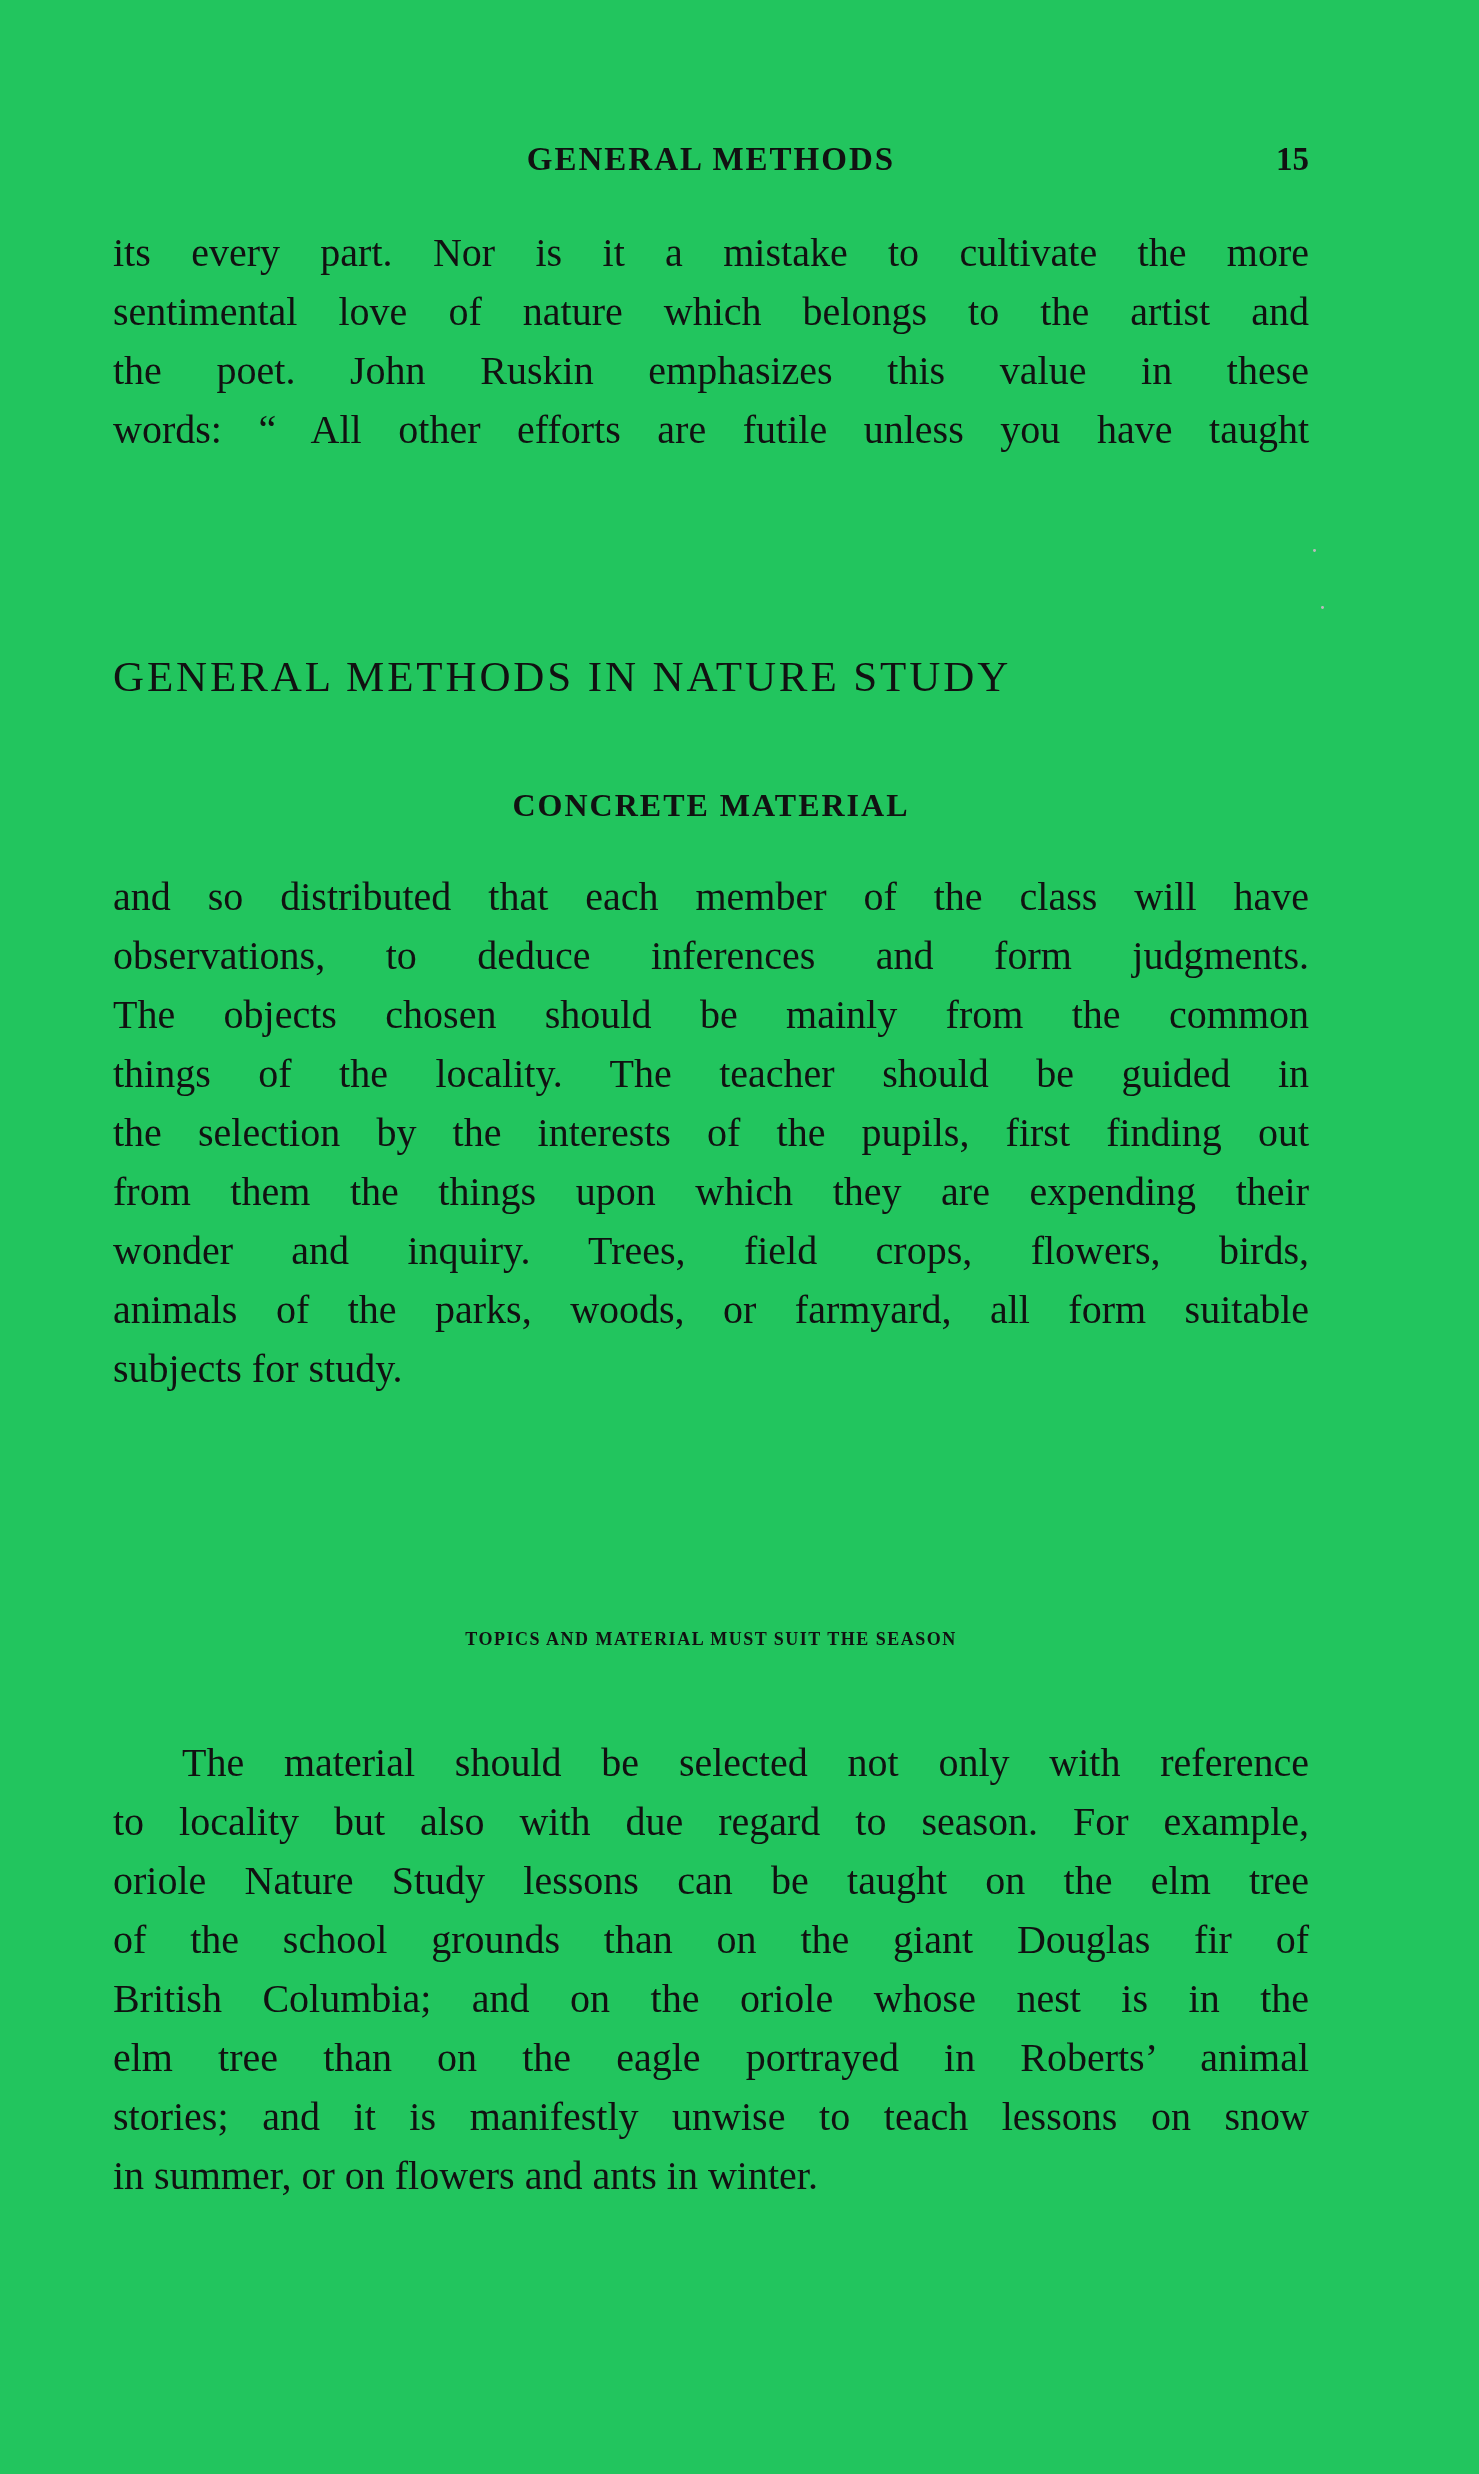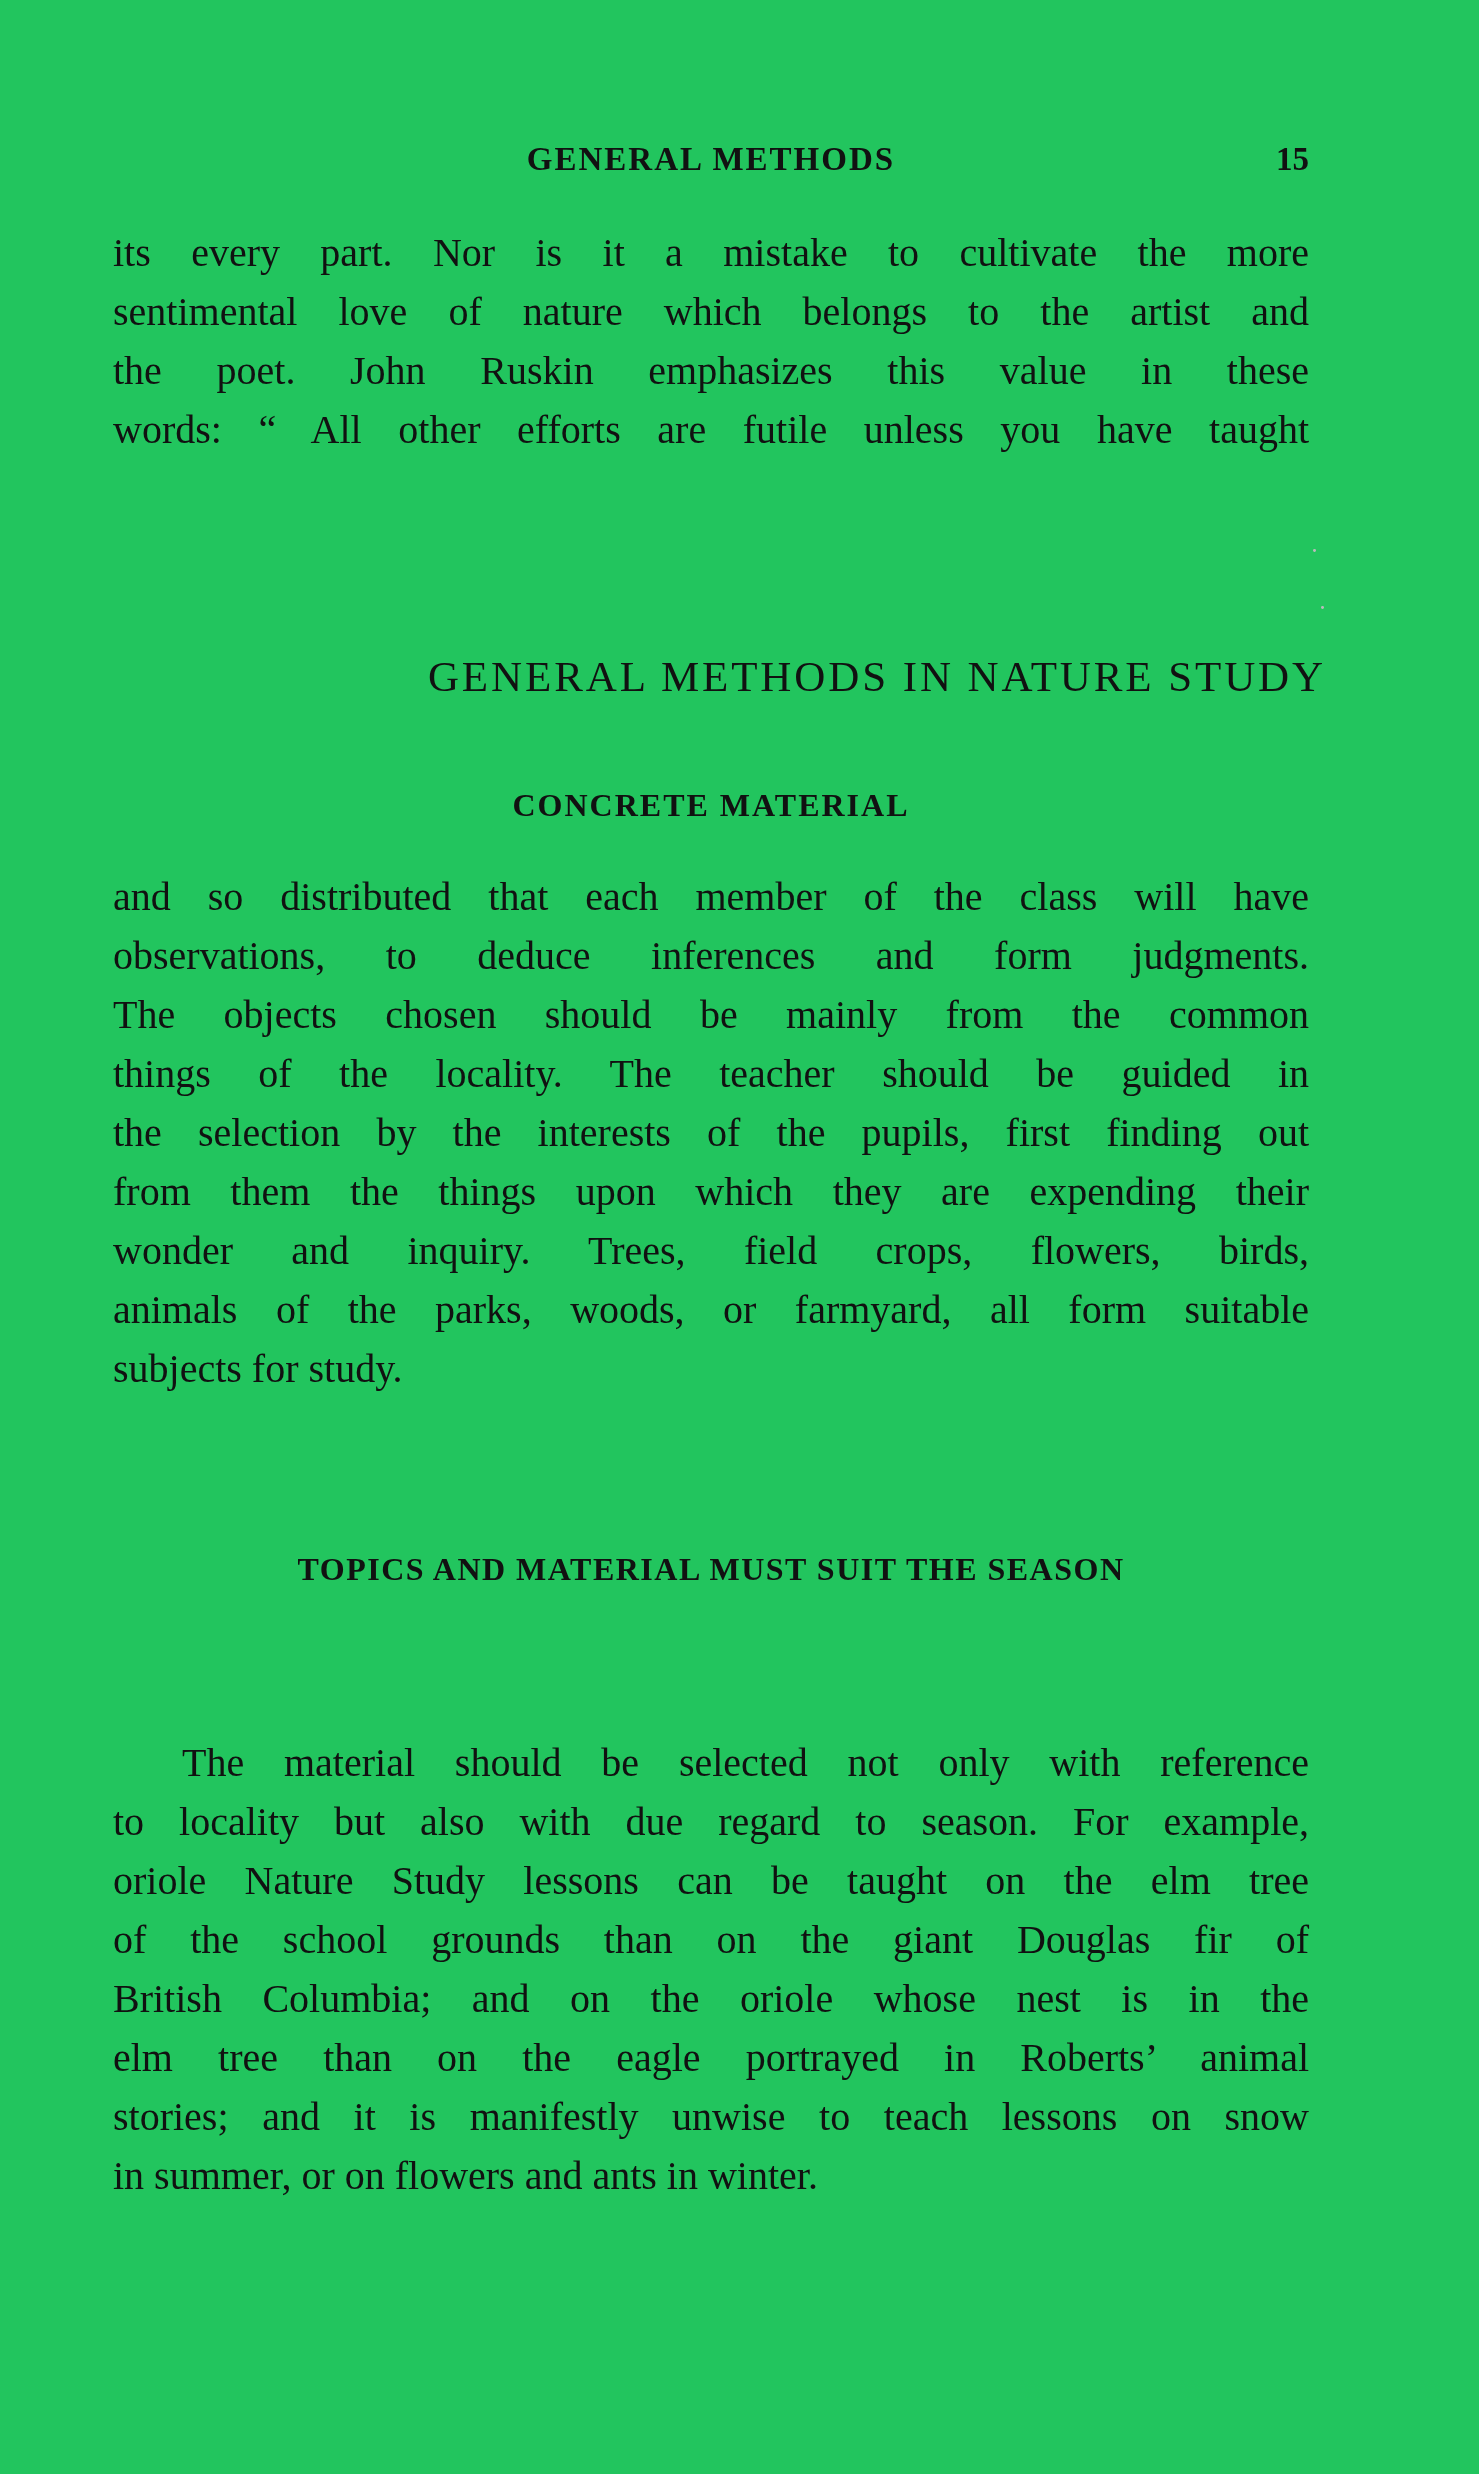--- a/index.html
+++ b/index.html
@@ -11,27 +11,27 @@
                    font-weight: bold; font-size: 33px; letter-spacing: 2px; top: 3.9px; }
   .page-number { position: absolute; right: 0; top: 3.9px; font-weight: bold; font-size: 33px; }
   .para { position: absolute; left: 113px; width: 1196px; font-size: 40px; line-height: 59px;
           text-align: justify; margin: 0; }
   .para .line { display: block; text-align: justify; text-align-last: justify; white-space: nowrap; height: 59px; }
   .para .line.last { text-align-last: left; }
   .para .line.indent { padding-left: 69px; }
   .p1 { top: 223px; }
   .p2 { top: 867px; }
   .p3 { top: 1733px; }
-  .section-title { position: absolute; left: 130px; width: 1196px; text-align: right; margin: 0;
+  .section-title { position: absolute; left: 113px; width: 1196px; text-align: left; margin: 0;
                    font-weight: normal; font-size: 43px; letter-spacing: 2.9px; }
   .h-main { top: 652px; }
   .h-sub { position: absolute; left: 113px; width: 1196px; text-align: center; margin: 0;
            font-weight: bold; font-size: 32px; letter-spacing: 2px; }
   .h-concrete { top: 769px; margin-top: 18px; }
-  .h-topics { top: 1551px; font-size: 32px; letter-spacing: 1.5px; }
+  .h-topics { top: 1629px; font-size: 18px; letter-spacing: 1.5px; }
   .speck { position: absolute; width: 2.9px; height: 2.9px; background: #bbb; border-radius: 50%; }
 </style>
 </head>
 <body>
 
 <div class="page">
 
   <div class="running-head">
     <div class="running-title">GENERAL METHODS</div>
     <div class="page-number">15</div>

